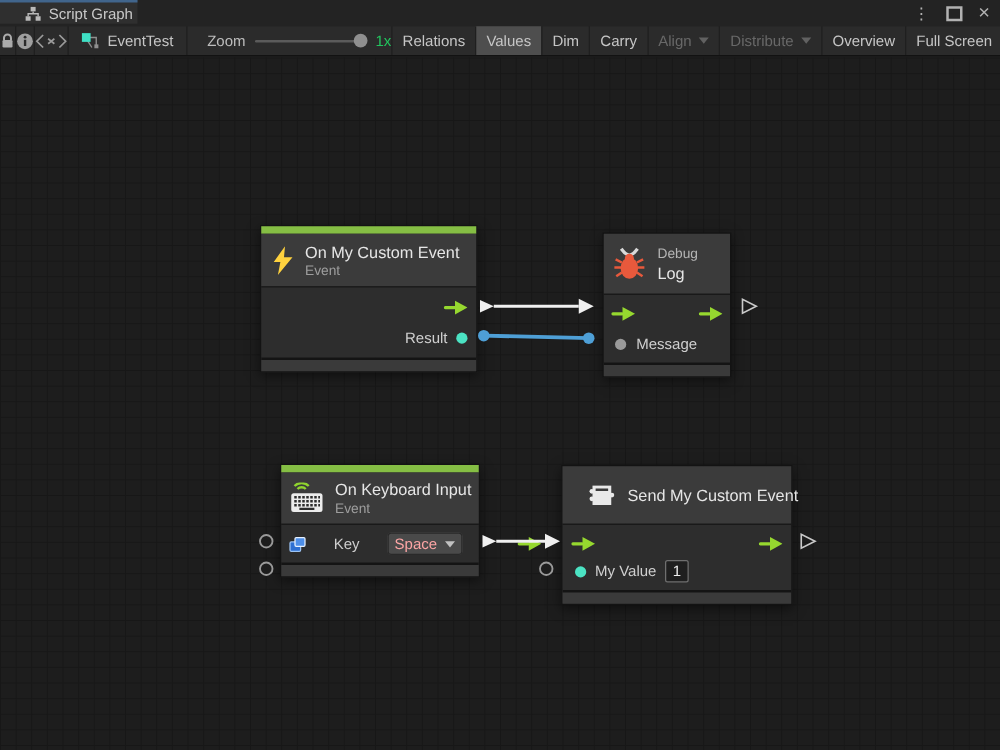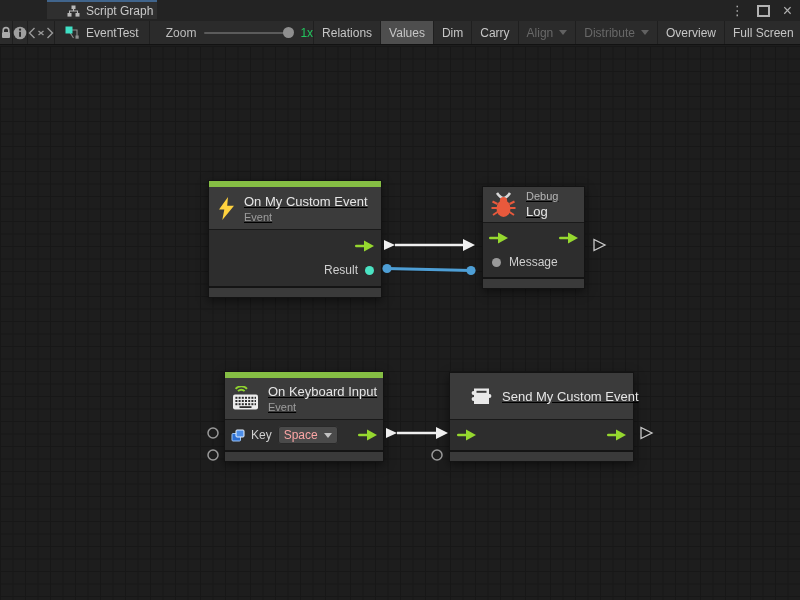--- a/index.html
+++ b/index.html
@@ -8,21 +8,21 @@
     background:#1d1d1d;
     font-family:"Liberation Sans", sans-serif;
     -webkit-font-smoothing:antialiased;
     user-select:none;
   }
   
   .titlebar{position:absolute;top:0;left:0;width:800px;height:21px;background:#232323;}
   .tab{
     position:absolute;left:0;top:0;width:110px;height:19px;background:#2f2f2f;
     border-top:2px solid #41658c;
-    display:flex;align-items:center;gap:6px;padding-left:20px;box-sizing:border-box;margin-left:47px;
+    display:flex;align-items:center;gap:6px;padding-left:20px;box-sizing:border-box;
   }
   .tab-label{font-size:12px;color:#c9c9c9;white-space:nowrap;}
   .win-controls{position:absolute;right:8px;top:0;height:21px;display:flex;align-items:center;gap:13px;}
   .win-glyph{color:#b2b2b2;font-size:13px;line-height:1;}
   .win-box{width:9px;height:8px;border:2px solid #b2b2b2;display:inline-block;}
   
   .toolbar{
     position:absolute;top:21px;left:0;width:800px;height:24px;background:#2b2b2b;
     border-bottom:1px solid #121212;box-sizing:border-box;
     display:flex;align-items:stretch;font-size:12px;color:#c6c6c6;
@@ -45,21 +45,21 @@
     position:absolute;top:46px;left:0;width:800px;height:554px;
     background-color:#1d1d1d;
     background-image:linear-gradient(#171717 1px, transparent 1px),
                      linear-gradient(90deg,#171717 1px, transparent 1px);
     background-size:12.5px 12.5px;
   }
   .wires{position:absolute;left:0;top:0;pointer-events:none;}
   
   .node{position:absolute;border:1px solid #131313;box-shadow:0 3px 9px rgba(0,0,0,.5);box-sizing:border-box;}
   .stripe{height:6px;background:#85be44;}
-  .nhead{background:#3b3b3b;display:flex;align-items:center;gap:9px;padding:0 9px;text-decoration:underline;}
+  .nhead{background:#3b3b3b;display:flex;align-items:center;gap:9px;padding:0 9px;}
   .ntitle{font-size:13px;color:#e6e6e6;white-space:nowrap;}
   .nsub{font-size:11px;color:#9e9e9e;margin-top:2px;}
   .nsur{font-size:11px;color:#b5b5b5;margin-bottom:2px;}
   .nbody{background:#2d2d2d;border-top:1px solid #191919;}
   .nrow{display:flex;align-items:center;}
   .nfoot{height:9px;background:#3a3a3a;border-top:2px solid #141414;}
   .rowlabel{font-size:12px;color:#cfcfcf;white-space:nowrap;}
   .dot{width:9px;height:9px;border-radius:50%;flex:0 0 auto;}
   .dot.teal{background:#4be3c3;}
   .dot.gray{background:#9a9a9a;}
@@ -73,27 +73,27 @@
     display:flex;align-items:center;justify-content:center;font-size:12px;color:#ececec;
   }
   .flow-arrow{display:inline-flex;flex:0 0 auto;}
   .spacer{flex:1;}
   
   #node-custom-event{left:208px;top:134px;width:174px;}
   #node-custom-event .nhead{height:42px;}
   #node-custom-event .nbody{padding:4px 0;}
   #node-custom-event .nrow{height:24px;padding:0 7px;justify-content:flex-end;gap:7px;}
   #node-debug-log{left:482px;top:140px;width:103px;}
-  #node-debug-log .nhead{height:35px;padding:0 7px;}
+  #node-debug-log .nhead{height:48px;padding:0 7px;}
   #node-debug-log .nbody{padding:3px 0;}
   #node-debug-log .nrow{height:24px;padding:0 6px;gap:8px;}
   #node-keyboard{left:224px;top:325px;width:160px;}
   #node-keyboard .nhead{height:41px;padding:0 7px;}
   #node-keyboard .nbody{padding:4px 0;}
-  #node-keyboard .nrow{height:22px;padding:0 6px;gap:6px;}
+  #node-keyboard .nrow{height:22px;padding:0 6px;gap:22px;}
   #node-send-event{left:449px;top:326px;width:185px;}
   #node-send-event .nhead{height:46px;padding-left:20px;}
   #node-send-event .nbody{padding:4px 0;}
   #node-send-event .nrow{height:22px;padding:0 7px;gap:7px;}
 </style>
 </head>
 <body>
 
 <div class="titlebar">
   <div class="tab">
@@ -332,20 +332,27 @@
             <polygon points="9,0.5 19,6 9,11.5" fill="#96d82f"></polygon>
           </svg>
         </span>
         <span class="flow-arrow">
           <svg width="19" height="12" viewBox="0 0 19 12">
             <rect x="0" y="4.7" width="10" height="2.6" rx="1.3" fill="#96d82f"></rect>
             <polygon points="9,0.5 19,6 9,11.5" fill="#96d82f"></polygon>
           </svg>
         </span>
       </div>
+      <div class="nrow">
+        <span class="dot teal" style="margin-left:3px;"></span>
+        <span class="rowlabel">My Value</span>
+        <div class="valuebox">
+          <span>1</span>
+        </div>
+      </div>
     </div>
     <div class="nfoot"></div>
   </div>
 
   <svg class="wires" width="800" height="554" viewBox="0 0 800 554">
 
     <g>
       <polygon points="384,194 384,204 395,199" fill="#f0f0f0"></polygon>
       <line x1="395" y1="199" x2="463" y2="199" stroke="#f0f0f0" stroke-width="2.4"></line>
       <polygon points="463,193 475,199 463,205" fill="#f0f0f0"></polygon>

